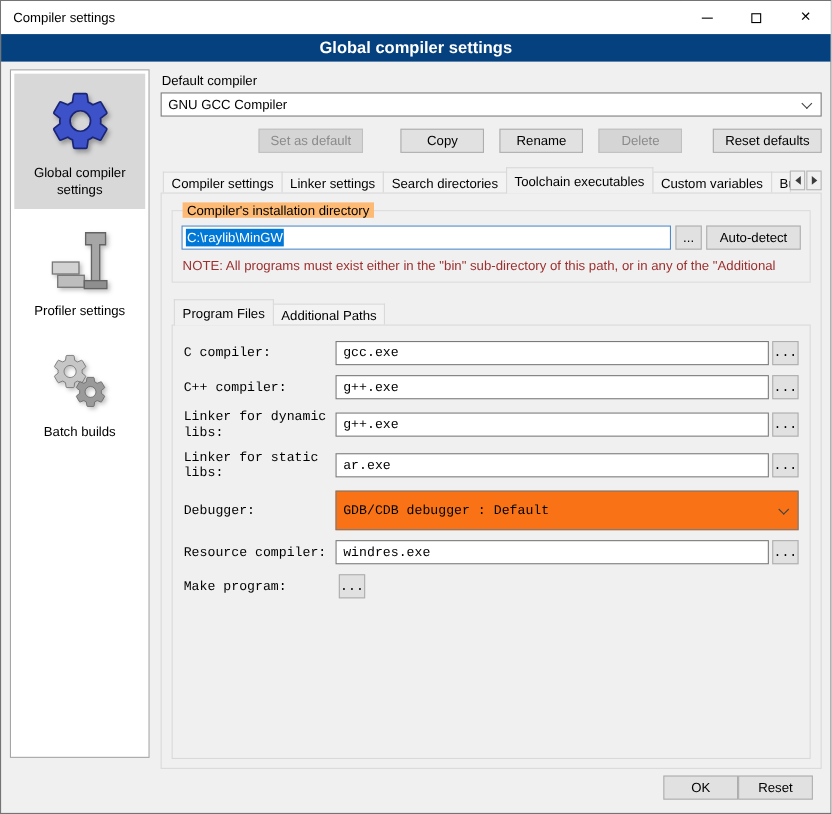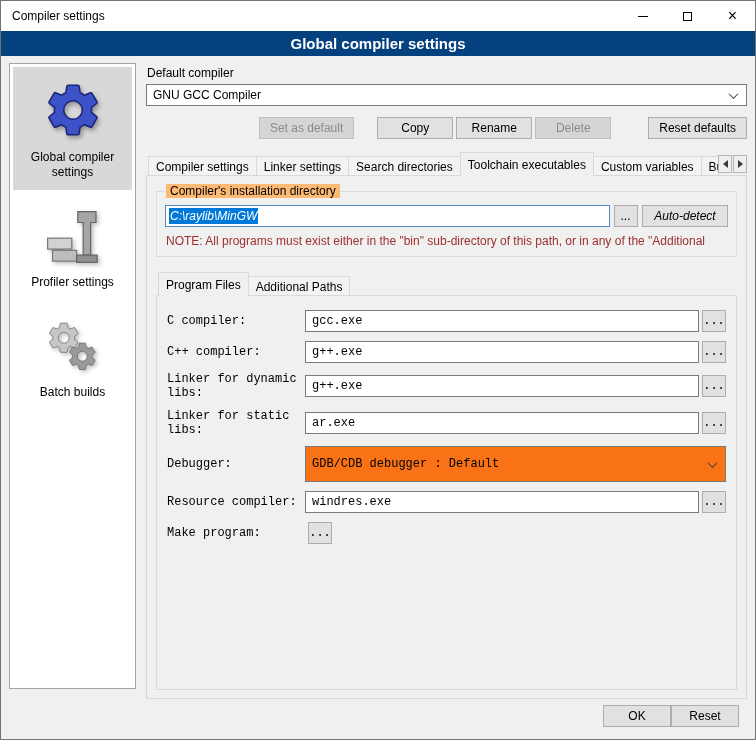--- a/index.html
+++ b/index.html
@@ -32,40 +32,40 @@
   .icon-56 { width: 58px; height: 58px; filter: drop-shadow(2px 2px 2px rgba(0,0,0,0.25)); }
 
   .main { flex: 1; display: flex; flex-direction: column; min-width: 0; }
   .field-label { margin: 3px 0 4px 1px; }
 
   .combo { height: 22px; background: #fff; border: 1px solid #7a7a7a; display: flex; align-items: center; padding: 0 9px 0 6px; cursor: default; }
   .chev { width: 7px; height: 7px; border-right: 1.5px solid #444; border-bottom: 1.5px solid #444; transform: rotate(45deg) translate(-1px,-1px); margin-left: auto; flex: none; }
 
   .btn { height: 22px; min-width: 76px; padding: 0 10px; background: #e1e1e1; border: 1px solid #adadad; font: inherit; cursor: default; white-space: nowrap; }
   .btn.disabled { color: #8b8b8b; background: #d5d5d5; border-color: #c0c0c0; }
-  .btn-row { display: flex; justify-content: flex-end; gap: 3px; margin: 11px 0 13px; }
+  .btn-row { display: flex; justify-content: flex-end; gap: 14px; margin: 11px 0 13px; }
   .btn-row .setdef { margin-right: 20px; }
-  .btn-row .reset { margin-left: 34px; }
+  .btn-row .reset { margin-left: 14px; }
 
   
   .tabstrip { display: flex; align-items: flex-end; padding-left: 2px; }
   .tab { height: 20px; padding: 0 7px; background: #f3f3f3; border: 1px solid #d9d9d9; border-bottom: none; display: flex; align-items: center; white-space: nowrap; margin-right: -1px; cursor: default; }
   .tab.active { height: 24px; background: #f0f0f0; position: relative; z-index: 5; }
   .tab.clipped { max-width: 42px; overflow: hidden; }
   .tab-scroll { margin-left: auto; display: flex; align-self: center; gap: 1px; }
   .scroll-btn { width: 14px; height: 18px; border: 1px solid #b5b5b5; background: #f0f0f0; display: flex; align-items: center; justify-content: center; padding: 0; }
   .tri-left  { width: 0; height: 0; border-top: 4px solid transparent; border-bottom: 4px solid transparent; border-right: 5px solid #3c3c3c; }
   .tri-right { width: 0; height: 0; border-top: 4px solid transparent; border-bottom: 4px solid transparent; border-left: 5px solid #3c3c3c; }
 
   .panel { flex: 1; border: 1px solid #d9d9d9; background: #f0f0f0; margin-top: -1px; padding: 10px 9px 8px; display: flex; flex-direction: column; min-height: 0; }
 
   
   .groupbox { border: 1px solid #dcdcdc; position: relative; padding: 13px 8px 6px; margin-top: 5px; }
   .group-legend { position: absolute; top: -8px; left: 9px; background: #fdba74; padding: 0 4px; text-align: right; }
-  .dir-row { display: flex; gap: 4px; align-items: center; font-style: italic; }
+  .dir-row { display: flex; gap: 4px; align-items: center; }
   .path-input { flex: 1; height: 22px; background: #fff; border: 1px solid #4f8ac5; display: flex; align-items: center; padding: 0 3px; cursor: text; }
   .path-sel { background: #0078d7; color: #fff; padding: 1px 1px; }
   .dots { width: 24px; min-width: 24px; padding: 0; }
   .autodetect { min-width: 86px; }
   .note { color: #9d2f2f; margin: 7px 1px 2px; white-space: nowrap; overflow: hidden; }
 
   .inner-tabstrip { margin-top: 15px; }
   .inner-panel { flex: 1; border: 1px solid #d9d9d9; background: #f0f0f0; margin-top: -1px; padding: 14px 10px 10px; min-height: 0; }
 
   .form-row { display: flex; align-items: center; margin-bottom: 9px; font-family: Liberation Mono, monospace; }

